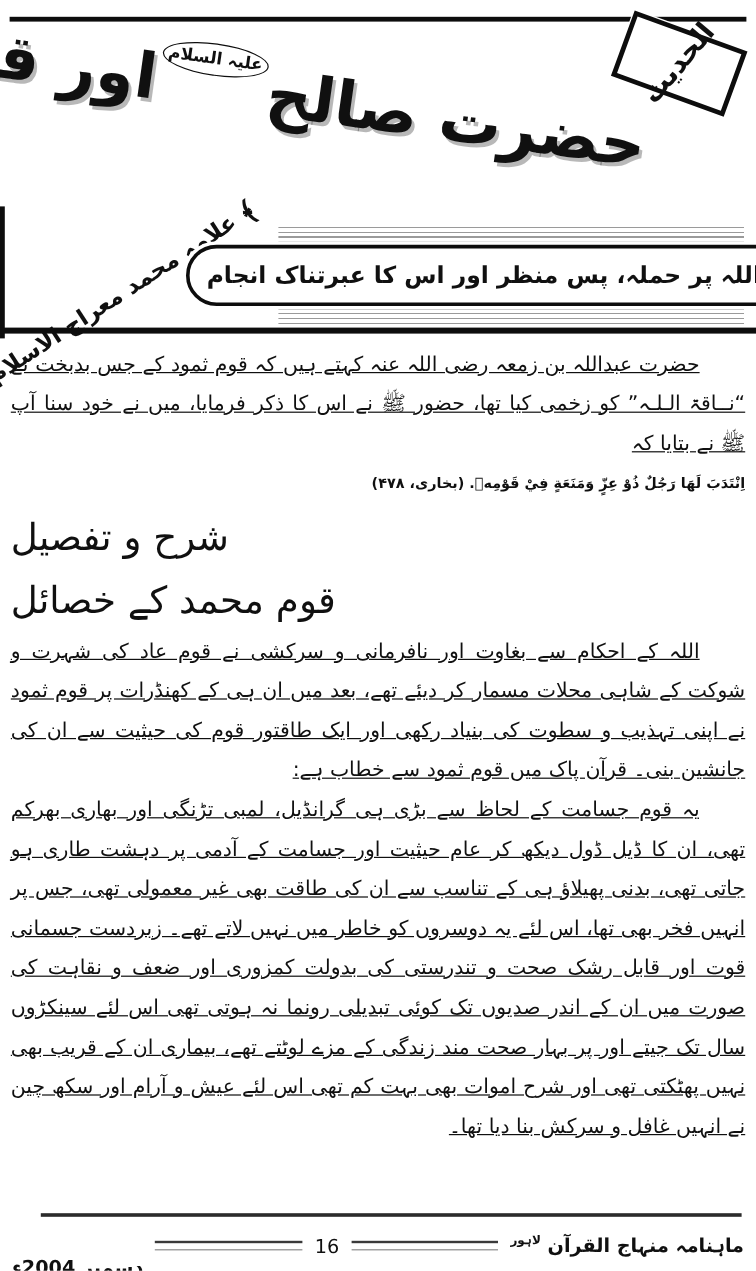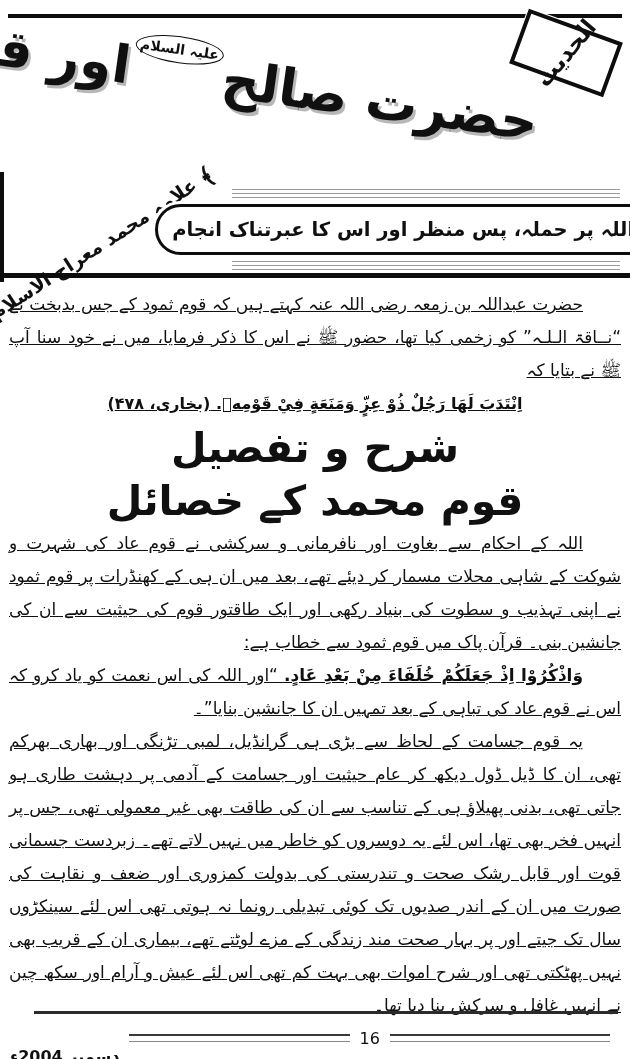--- a/index.html
+++ b/index.html
@@ -62,23 +62,23 @@
   }
 
   
   .article{
     position:absolute;top:288px;right:9px;left:9px;
     text-align:justify;font-size:17px;line-height:33px;
   }
   .article p{margin:0;}
   .indent{text-indent:38px;text-decoration:underline;}
   .arabic{font-weight:bold;}
-  .centerline{text-align:center;font-weight:bold;font-size:16px;margin:1px 0;text-decoration:underline;}
+  .centerline{text-align:right;font-weight:bold;font-size:12px;margin:1px 0;}
   .sec-heading{
-    text-align:center;font-weight:bold;font-size:41px;line-height:50px;
+    text-align:left;font-weight:normal;font-size:31px;line-height:50px;
     margin:3px 0 1px 0;letter-spacing:-0.5px;
   }
 
   
   .footer-rule{position:absolute;top:1011px;left:34px;right:12px;height:3px;background:#2b2b2b;}
   .footer{
     position:absolute;top:1022px;left:10px;right:10px;height:32px;
     display:flex;align-items:center;font-size:16px;font-weight:bold;
   }
   .footer-line{flex:1;height:5px;border-top:2px solid #3a3a3a;border-bottom:1px solid #8a8a8a;margin:0 10px;}
@@ -124,28 +124,29 @@
   </p>
 
 
   <h2 class="sec-heading">شرح و تفصیل</h2>
 
 
   <h2 class="sec-heading">قوم محمد کے خصائل</h2>
 
   <p class="indent">اللہ کے احکام سے بغاوت اور نافرمانی و سرکشی نے قوم عاد کی شہرت و شوکت کے شاہی محلات مسمار کر دیئے تھے، بعد میں ان ہی کے کھنڈرات پر قوم ثمود نے اپنی تہذیب و سطوت کی بنیاد رکھی اور ایک طاقتور قوم کی حیثیت سے ان کی جانشین بنی۔ قرآن پاک میں قوم ثمود سے خطاب ہے:</p>
 
-  <p class="indent">
-    <span class="arabic">وَاذْكُرُوْا اِذْ جَعَلَكُمْ خُلَفَاءَ مِنْ بَعْدِ عَادٍ.</span>
-    <span>“اور اللہ کی اس نعمت کو یاد کرو کہ اس نے قوم عاد کی تباہی کے بعد تمہیں ان کا جانشین بنایا”۔</span>
-  </p>
 
   <p class="indent">یہ قوم جسامت کے لحاظ سے بڑی ہی گرانڈیل، لمبی تڑنگی اور بھاری بھرکم تھی، ان کا ڈیل ڈول دیکھ کر عام حیثیت اور جسامت کے آدمی پر دہشت طاری ہو جاتی تھی، بدنی پھیلاؤ ہی کے تناسب سے ان کی طاقت بھی غیر معمولی تھی، جس پر انہیں فخر بھی تھا، اس لئے یہ دوسروں کو خاطر میں نہیں لاتے تھے۔ زبردست جسمانی قوت اور قابل رشک صحت و تندرستی کی بدولت کمزوری اور ضعف و نقاہت کی صورت میں ان کے اندر صدیوں تک کوئی تبدیلی رونما نہ ہوتی تھی اس لئے سینکڑوں سال تک جیتے اور پر بہار صحت مند زندگی کے مزے لوٹتے تھے، بیماری ان کے قریب بھی نہیں پھٹکتی تھی اور شرح اموات بھی بہت کم تھی اس لئے عیش و آرام اور سکھ چین نے انہیں غافل و سرکش بنا دیا تھا۔</p>
 </div>
 
 <div class="footer-rule"></div>
 
 <div class="footer">
+  <span class="journal-block">
+    <span>ماہنامہ</span>
+    <span>منہاج القرآن</span>
+    <span class="journal-city">لاہور</span>
+  </span>
   <span class="footer-line"></span>
   <span class="page-num">16</span>
   <span class="footer-line"></span>
   <span class="footer-date">دسمبر 2004ء</span>
 </div>
 
 </body></html>

